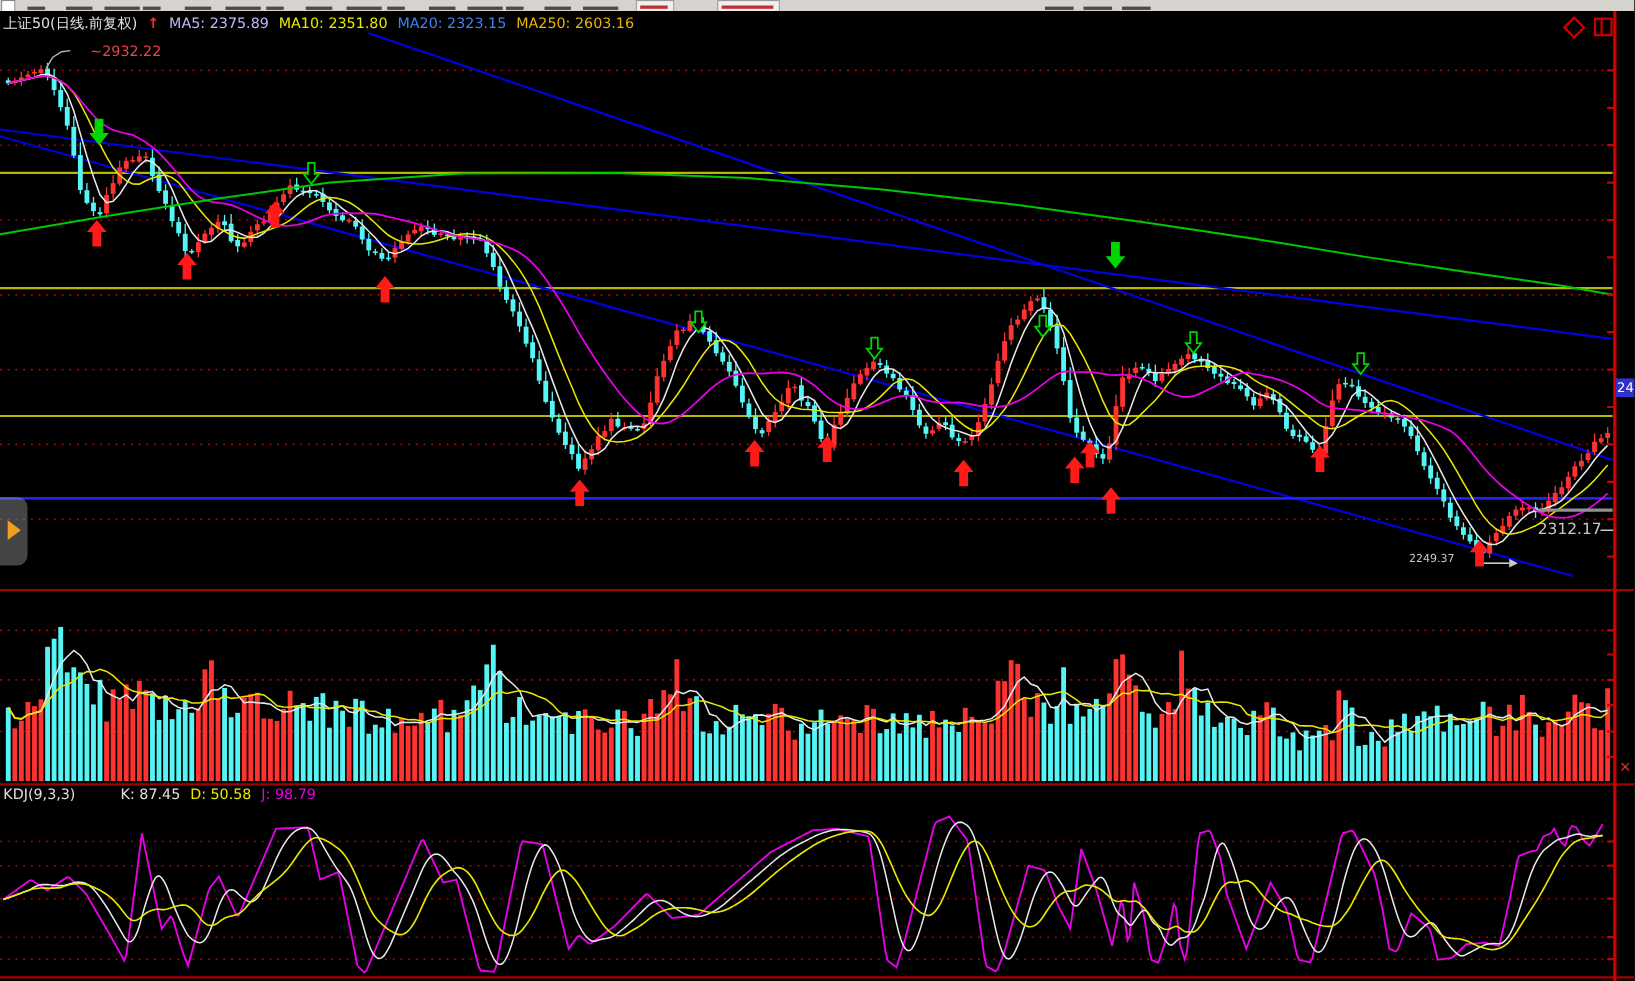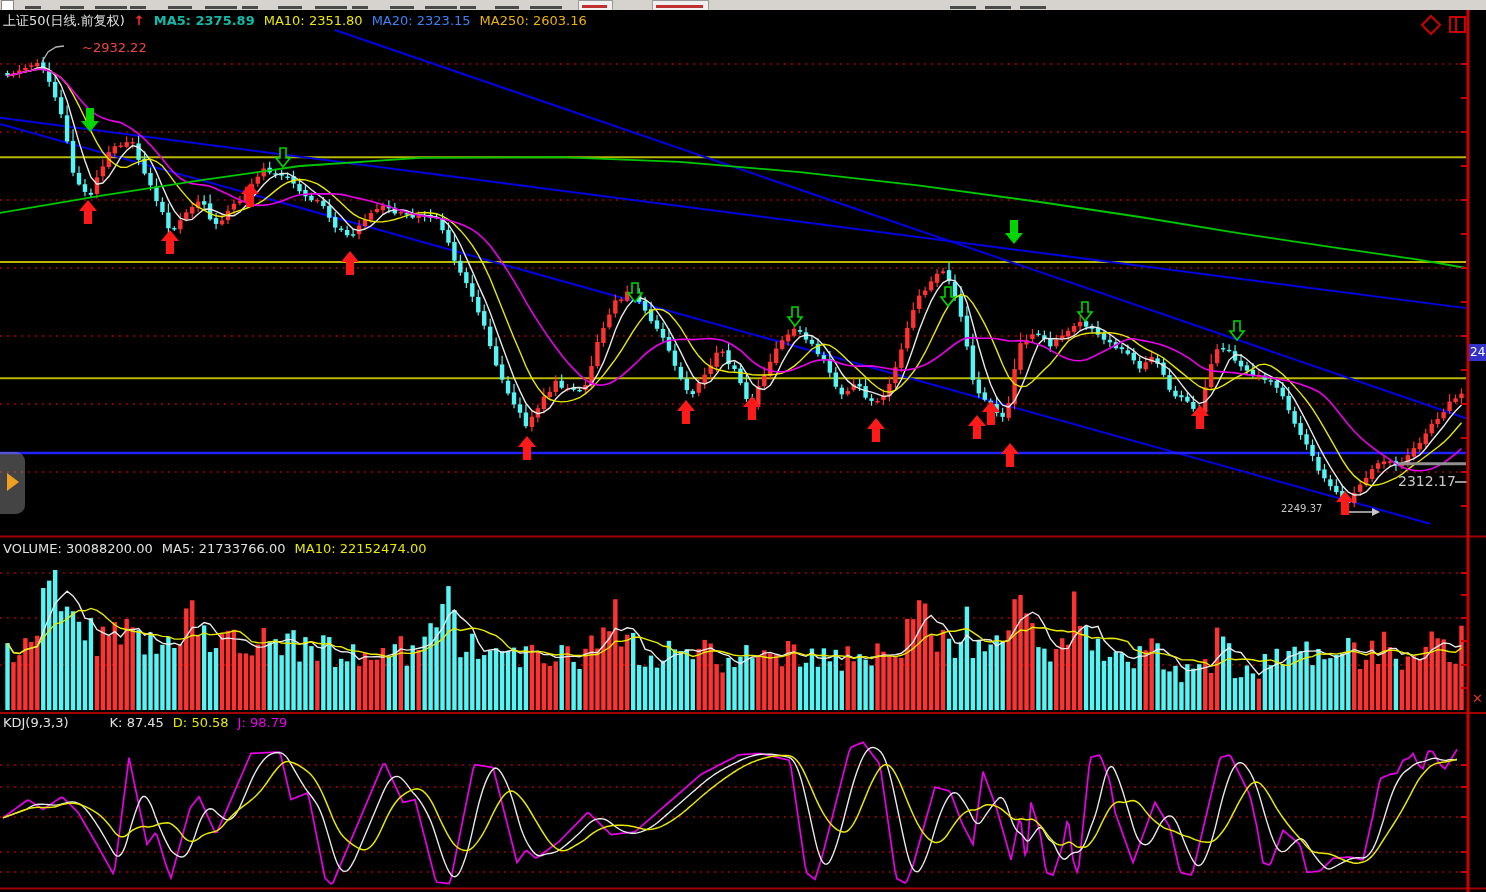--- a/index.html
+++ b/index.html
@@ -882,29 +882,28 @@
       <line x1="1461" y1="787" x2="1468" y2="787" stroke="#cc0000" stroke-width="2"></line>
       <line x1="1461" y1="817" x2="1468" y2="817" stroke="#cc0000" stroke-width="2"></line>
       <line x1="1461" y1="852" x2="1468" y2="852" stroke="#cc0000" stroke-width="2"></line>
       <line x1="1461" y1="872" x2="1468" y2="872" stroke="#cc0000" stroke-width="2"></line>
       <path d="M1431 16 L1440 25 L1431 34 L1422 25 Z" fill="none" stroke="#cc0000" stroke-width="2"></path>
       <rect x="1450" y="17" width="15" height="15" fill="none" stroke="#cc0000" stroke-width="2"></rect>
       <line x1="1456" y1="17" x2="1456" y2="32" stroke="#cc0000" stroke-width="2"></line>
     </svg>
 
   <div class="overlay" id="hdr">
-    <span style="color:#e0e0e0">上证50(日线.前复权)</span><span class="arrow-glyph" style="color:#ff2a2a">↑</span><span id="ma-values"><span style="color: #14b8a6; font-weight: bold;">MA5: 2375.89</span><span style="color: rgb(232, 232, 0); margin-top: 11px;">MA10: 2351.80</span><span style="color: #3b82f6;">MA20: 2323.15</span><span style="color: #eab308; margin-top: 44px;">MA250: 2603.16</span></span>
+    <span style="color:#e0e0e0">上证50(日线.前复权)</span><span class="arrow-glyph" style="color:#ff2a2a">↑</span><span id="ma-values"><span style="color: #c4b5fd;">MA5: 2375.89</span><span style="color: rgb(232, 232, 0); margin-top: 11px;">MA10: 2351.80</span><span style="color: #3b82f6;">MA20: 2323.15</span><span style="color: #eab308; margin-top: 44px;">MA250: 2603.16</span></span>
   </div>
 
   <div class="overlay" id="peak-ann">~2932.22</div>
   <div class="overlay" id="badge24">24</div>
   <div class="overlay" id="lvl2312">2312.17</div>
   <div class="overlay" id="low2249">2249.37</div>
 
-  <div class="overlay" id="vol-hdr"><span style="color: rgb(224, 224, 224);">VOLUME: 30088200.00</span><span style="color: rgb(224, 224, 224);">MA5: 21733766.00</span><span style="color: rgb(232, 232, 0);">MA10: 22152474.00</span></div>
   <div class="overlay" id="vol-close">✕</div>
 
   <div class="overlay" id="kdj-hdr">
     <span style="color:#e0e0e0">KDJ(9,3,3)</span><span id="kdj-values"><span style="color: rgb(224, 224, 224); margin-left: 32px;">K: 87.45</span><span style="color: rgb(232, 232, 0);">D: 50.58</span><span style="color: rgb(232, 0, 232);">J: 98.79</span></span>
   </div>
 
   <div id="left-tab">
     <div class="tri"></div>
   </div>
 

